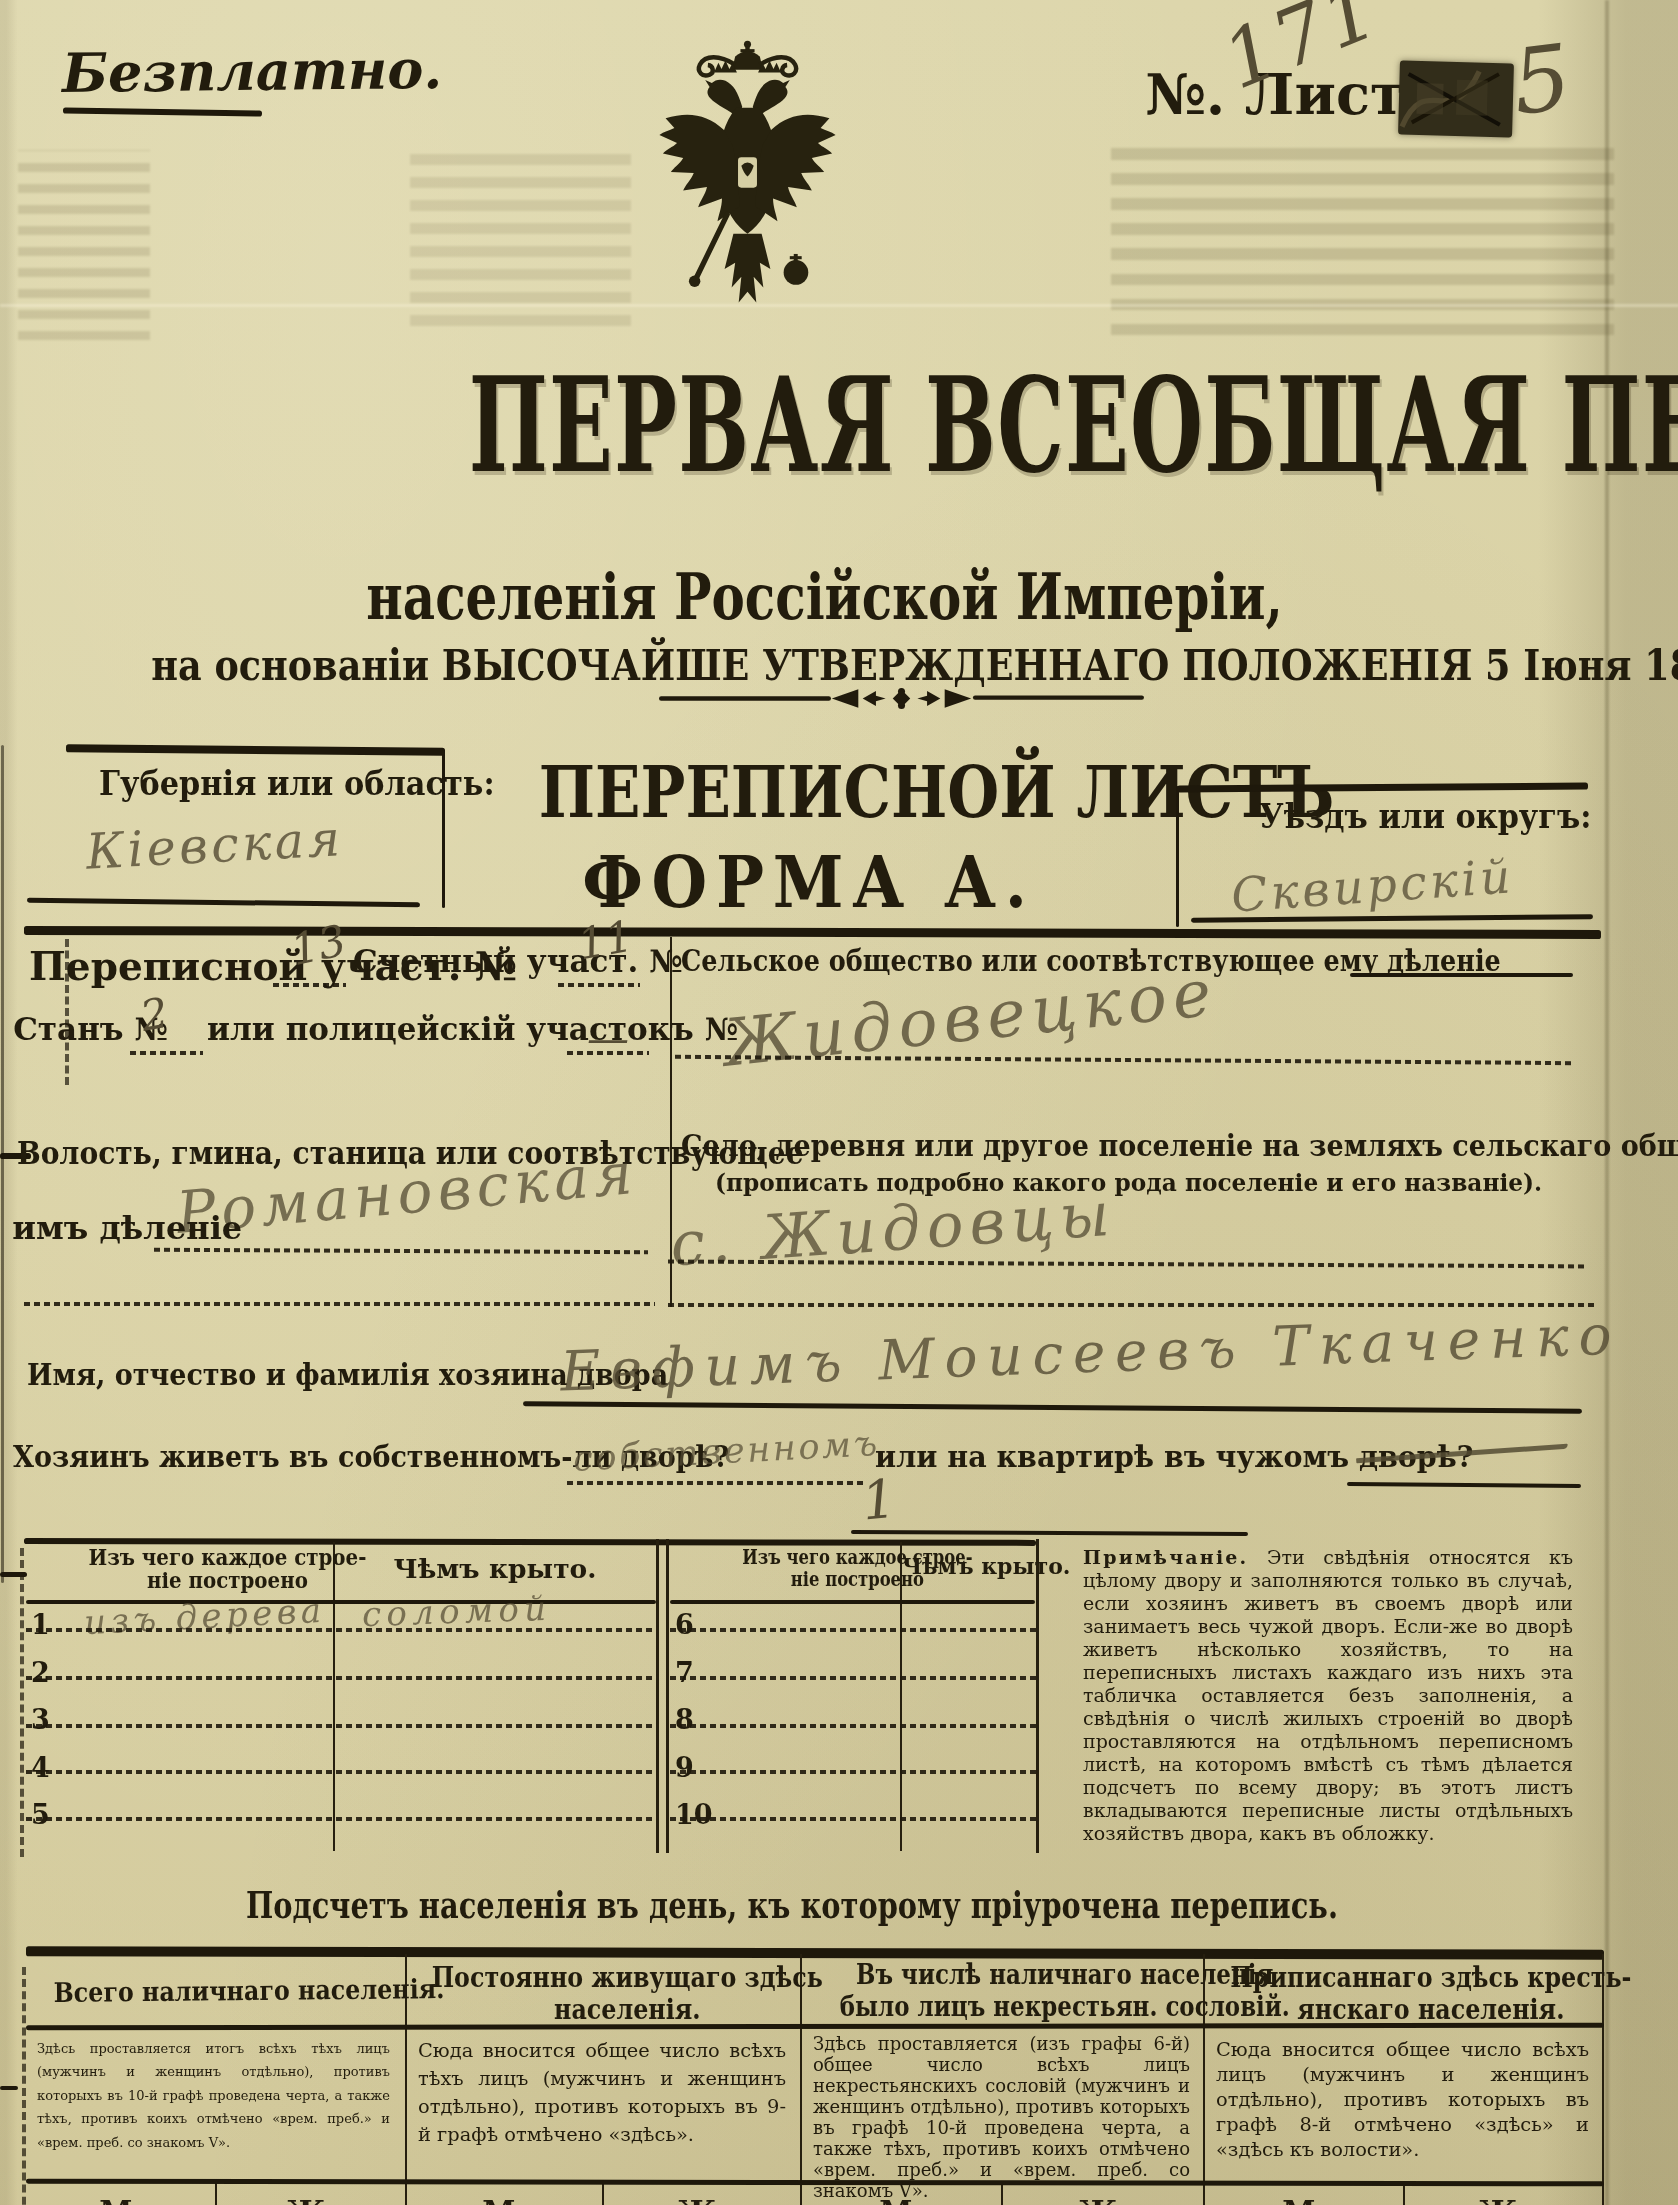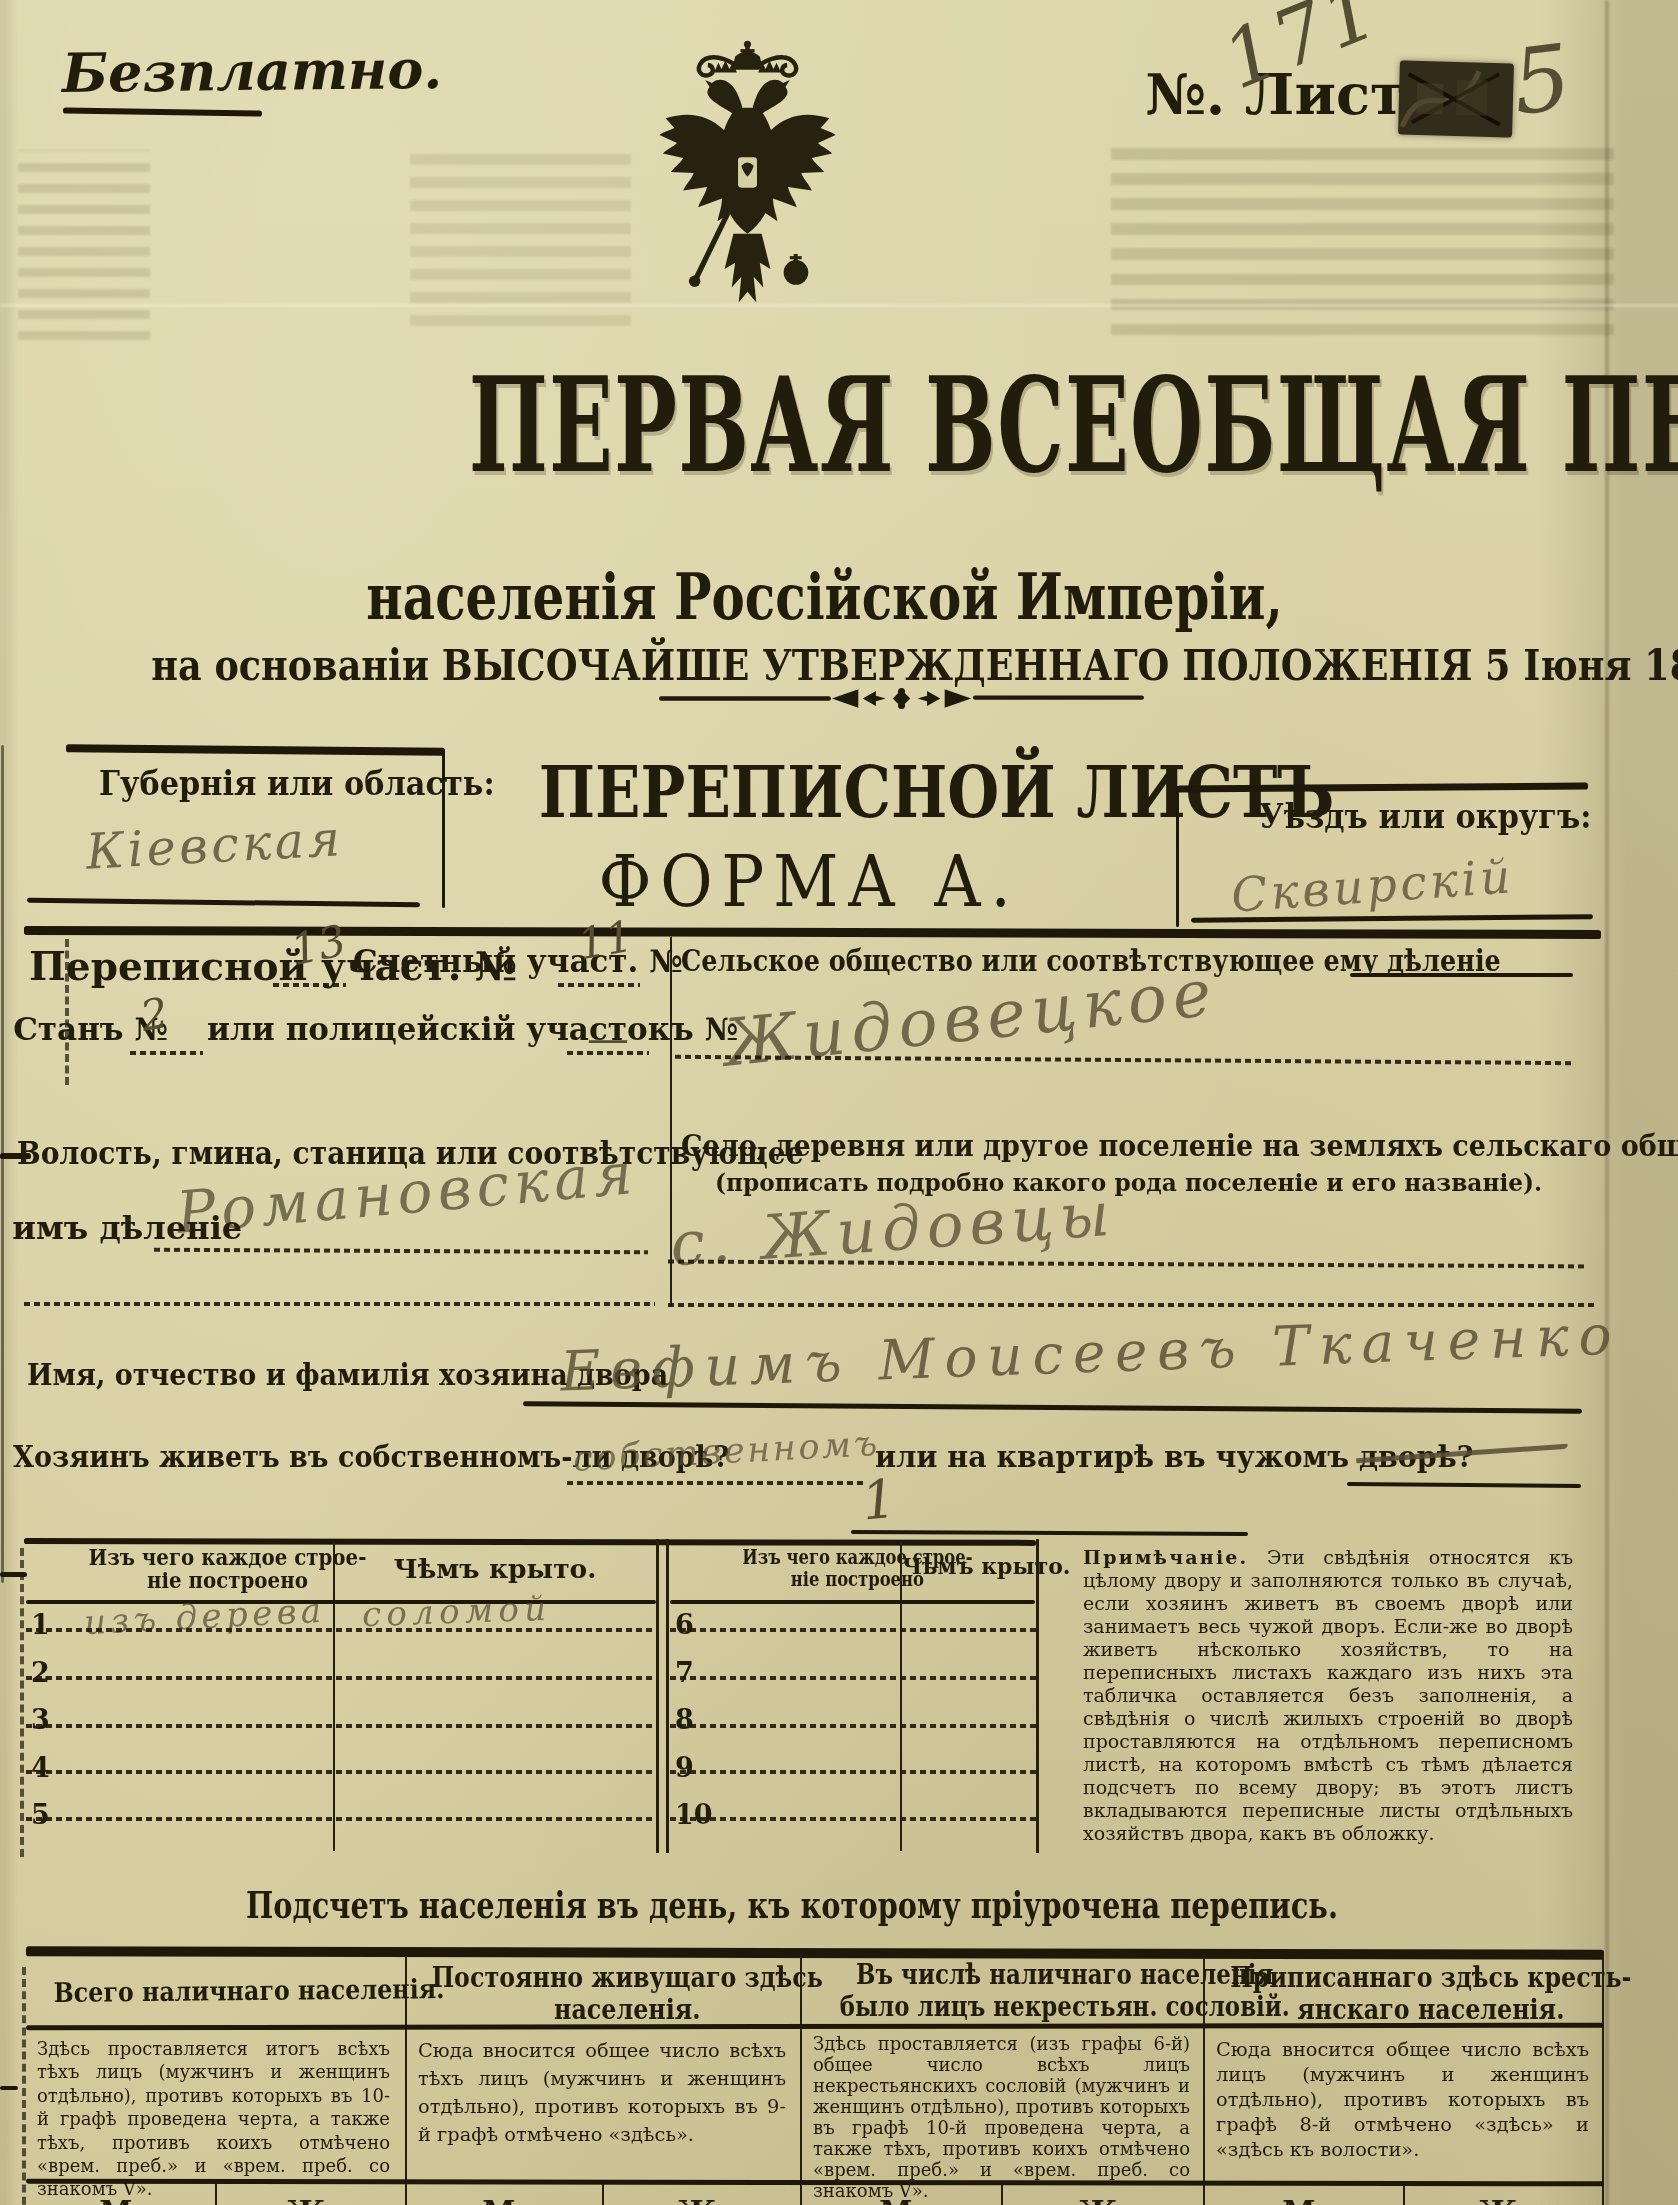--- a/index.html
+++ b/index.html
@@ -114,21 +114,21 @@
 
   <div class="rule" style="left:66px;top:746px;width:379px;height:7.5px;transform:rotate(.5deg);"></div>
   <div class="rule" style="left:442px;top:750px;width:3.1px;height:158px;"></div>
   <div class="t b" style="left:99px;top:764px;font-size:33px;"><span class="sql" style="transform:scaleX(.92);">Губернія или область:</span></div>
   <div class="hw" style="left:86px;top:817px;font-size:49px;transform:rotate(-3deg);letter-spacing:3.5px;opacity:.8;">Кіевская</div>
   <div class="rule" style="left:26.5px;top:900px;width:393px;height:4.9px;transform:rotate(.7deg);"></div>
 
   <div class="t c" style="left:463px;top:750px;width:692px;font-size:71px;font-weight:bold;">
     <span class="sq" style="transform:scaleX(.84);">ПЕРЕПИСНОЙ ЛИСТЪ</span>
   </div>
-  <div class="t c" style="left:463px;top:840px;width:692px;font-size:71px;font-weight:normal;">
+  <div class="t c" style="left:463px;top:840px;width:692px;font-size:71px;font-weight:bold;">
     <span class="sq" style="transform:scaleX(.9);letter-spacing:9.7px;">ФОРМА А.</span>
   </div>
 
   <div class="rule" style="left:1177px;top:784px;width:411px;height:7px;transform:rotate(-.4deg);"></div>
   <div class="rule" style="left:1176px;top:786px;width:3.1px;height:141px;"></div>
   <div class="t b" style="left:1259px;top:797px;font-size:33px;"><span class="sql" style="transform:scaleX(.92);">Уѣздъ или округъ:</span></div>
   <div class="hw" style="left:1231px;top:858px;font-size:47px;transform:rotate(-4deg);letter-spacing:3.5px;opacity:.75;">Сквирскій</div>
   <div class="rule" style="left:1191px;top:916px;width:402px;height:4.9px;transform:rotate(-.5deg);"></div>
 
   <div class="rule" style="left:24px;top:928px;width:1577px;height:9.3px;transform:rotate(.15deg);"></div>
@@ -245,21 +245,21 @@
     <span class="sq" style="transform:scaleX(.85);"><span>Въ числѣ наличнаго населенія</span><br><span>было лицъ некрестьян. сословій.</span></span>
   </div>
   <div class="t b c" style="left:405px;top:1962px;width:395px;font-size:27px;line-height:32px;">
     <span class="sq" style="transform:scaleX(.88);"><span>Постоянно живущаго здѣсь</span><br><span>населенія.</span></span>
   </div>
   <div class="t b c" style="left:1203px;top:1962px;width:399px;font-size:27px;line-height:32px;">
     <span class="sq" style="transform:scaleX(.88);"><span>Приписаннаго здѣсь кресть-</span><br><span>янскаго населенія.</span></span>
   </div>
   <div class="rule" style="left:25.6px;top:2024px;width:1578px;height:5.3px;transform:rotate(-.1deg);"></div>
 
-  <div class="desc" style="left:37px;top:2037px;width:353px;font-size:18px;line-height:23.4px;">Здѣсь проставляется итогъ всѣхъ тѣхъ лицъ (мужчинъ и женщинъ отдѣльно), противъ которыхъ въ 10-й графѣ проведена черта, а также тѣхъ, противъ коихъ отмѣчено «врем. преб.» и «врем. преб. со знакомъ V».</div>
+  <div class="desc" style="left:37px;top:2037px;width:353px;font-size:13px;line-height:23.4px;">Здѣсь проставляется итогъ всѣхъ тѣхъ лицъ (мужчинъ и женщинъ отдѣльно), противъ которыхъ въ 10-й графѣ проведена черта, а также тѣхъ, противъ коихъ отмѣчено «врем. преб.» и «врем. преб. со знакомъ V».</div>
   <div class="desc" style="left:418px;top:2037px;width:368px;font-size:19.4px;line-height:28px;">Сюда вносится общее число всѣхъ тѣхъ лицъ (мужчинъ и женщинъ отдѣльно), противъ которыхъ въ 9-й графѣ отмѣчено «здѣсь».</div>
   <div class="desc" style="left:813px;top:2033px;width:377px;font-size:18px;line-height:21px;">Здѣсь проставляется (изъ графы 6-й) общее число всѣхъ лицъ некрестьянскихъ сословій (мужчинъ и женщинъ отдѣльно), противъ которыхъ въ графѣ 10-й проведена черта, а также тѣхъ, противъ коихъ отмѣчено «врем. преб.» и «врем. преб. со знакомъ V».</div>
   <div class="desc" style="left:1216px;top:2037px;width:373px;font-size:19.4px;line-height:25px;">Сюда вносится общее число всѣхъ лицъ (мужчинъ и женщинъ отдѣльно), противъ которыхъ въ графѣ 8-й отмѣчено «здѣсь» и «здѣсь къ волости».</div>
 
   <div class="rule" style="left:25.6px;top:2180px;width:1578px;height:4.9px;transform:rotate(.1deg);"></div>
   <div class="t b c" style="left:77px;top:2194px;width:88px;font-size:30px;">М.</div>
   <div class="t b c" style="left:267px;top:2194px;width:88px;font-size:30px;">Ж.</div>
   <div class="t b c" style="left:460px;top:2194px;width:88px;font-size:30px;">М.</div>
   <div class="t b c" style="left:658px;top:2194px;width:88px;font-size:30px;">Ж.</div>
   <div class="t b c" style="left:857px;top:2194px;width:88px;font-size:30px;">М.</div>

